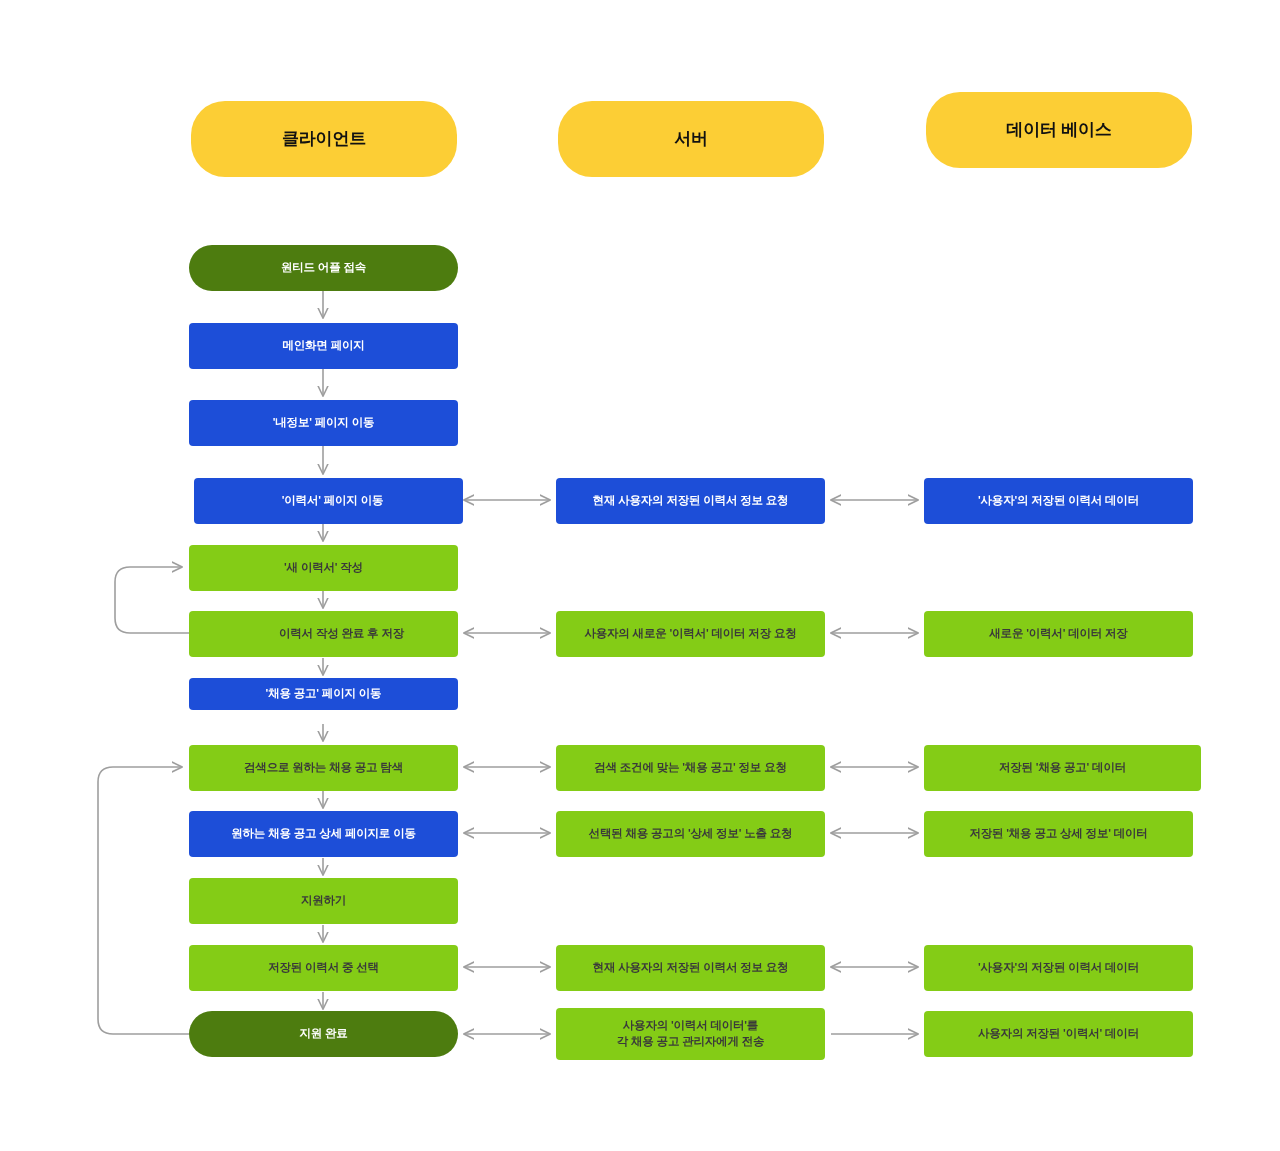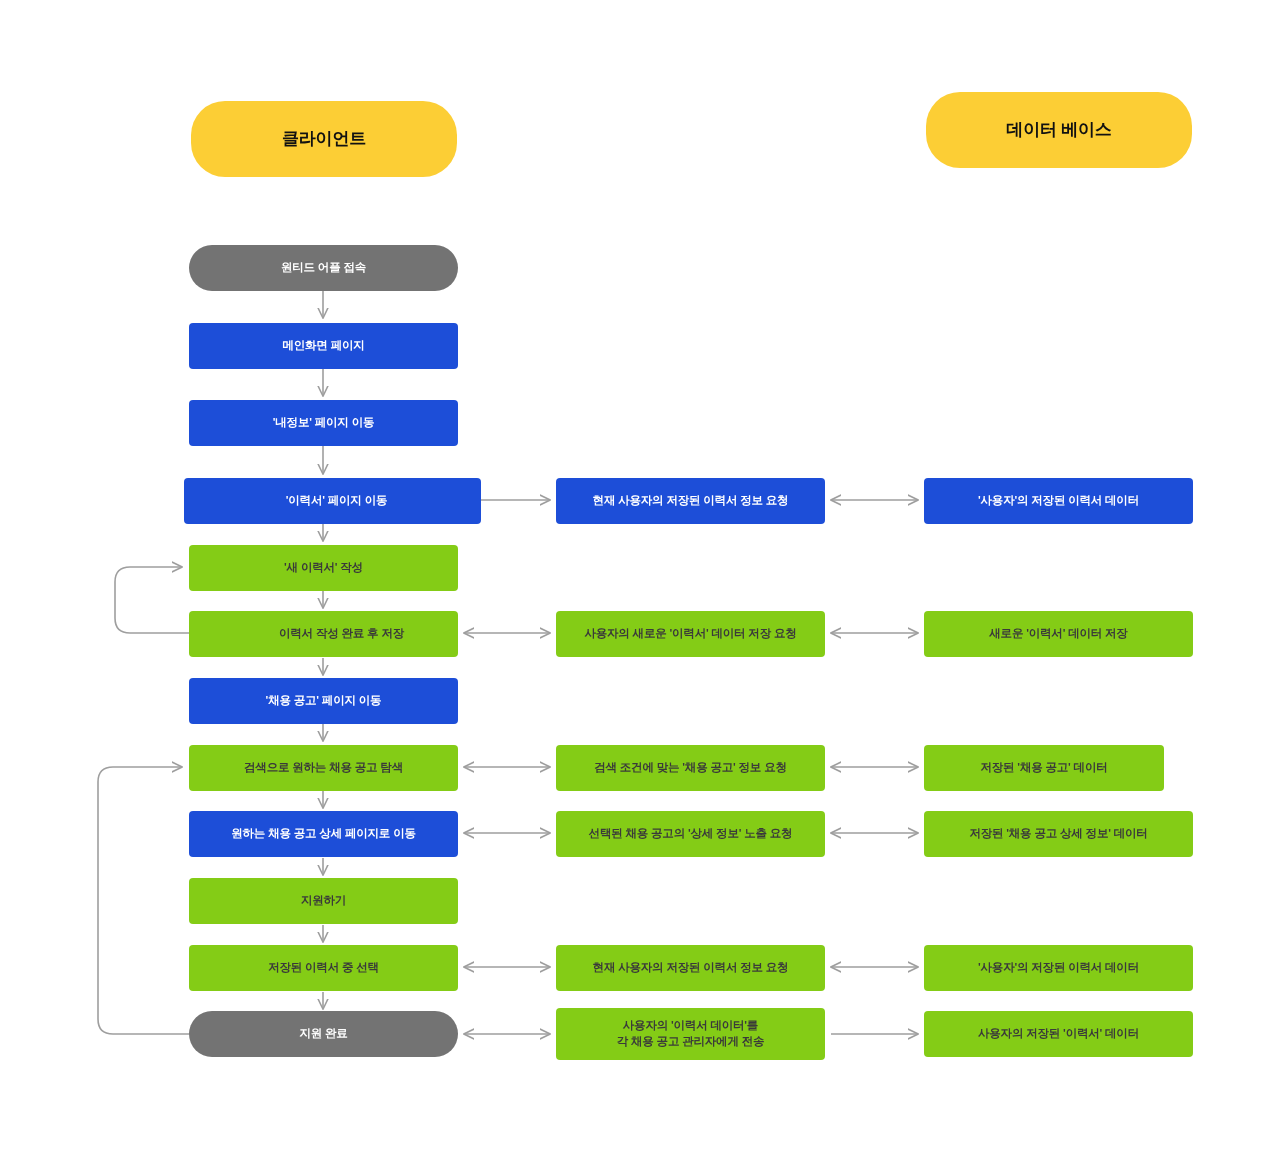--- a/index.html
+++ b/index.html
@@ -33,21 +33,21 @@
   }
   .lane-header {
     background: #FCCE35;
     color: #111111;
     border-radius: 34px;
     font-size: 17px;
     font-weight: 700;
     text-align: right;
   }
   .n-red {
-    background: #737373;
+    background: #4d7c0f;
     color: #ffffff;
     border-radius: 24px;
     font-size: 11.5px;
     font-weight: 700;
   }
   .n-blue {
     background: #1d4ed8;
     color: #ffffff;
     border-radius: 4px;
     font-size: 11.5px;
@@ -113,43 +113,46 @@
 
       <path d="M 189 633 L 130 633 Q 115 633 115 618 L 115 582 Q 115 567 130 567 L 182 567" marker-end="url(#arw)"></path>
 
       <path d="M 189 1034 L 113 1034 Q 98 1034 98 1019 L 98 782 Q 98 767 113 767 L 182 767" marker-end="url(#arw)"></path>
     </g>
   </svg>
 
   <div class="node lane-header" style="left:191px; top:101px; width:266px; height:76px;">
     <span>클라이언트</span>
   </div>
+  <div class="node lane-header" style="left:558px; top:101px; width:266px; height:76px;">
+    <span>서버</span>
+  </div>
   <div class="node lane-header" style="left:926px; top:92px; width:266px; height:76px;">
     <span>데이터 베이스</span>
   </div>
 
   <div class="node n-red" style="left:189px; top:245px; width:269px; height:46px;">
     <span>원티드 어플 접속</span>
   </div>
   <div class="node n-blue" style="left:189px; top:323px; width:269px; height:46px;">
     <span>메인화면 페이지</span>
   </div>
   <div class="node n-blue" style="left:189px; top:400px; width:269px; height:46px;">
     <span>'내정보' 페이지 이동</span>
   </div>
-  <div class="node n-blue" style="left:184px; top:478px; width:297px; height:46px;padding-left:8px;">
+  <div class="node n-blue" style="left:194px; top:478px; width:269px; height:46px;padding-left:8px;">
     <span>'이력서' 페이지 이동</span>
   </div>
   <div class="node n-gray" style="left:189px; top:545px; width:269px; height:46px;">
     <span>'새 이력서' 작성</span>
   </div>
   <div class="node n-gray" style="left:189px; top:611px; width:269px; height:46px;padding-left:36px;">
     <span>이력서 작성 완료 후 저장</span>
   </div>
-  <div class="node n-blue" style="left:189px; top:678px; width:269px; height:46px;">
+  <div class="node n-blue" style="left:189px; top:678px; width:269px; height:32px;">
     <span>'채용 공고' 페이지 이동</span>
   </div>
   <div class="node n-gray" style="left:189px; top:745px; width:269px; height:46px;">
     <span>검색으로 원하는 채용 공고 탐색</span>
   </div>
   <div class="node n-blue" style="left:189px; top:811px; width:269px; height:46px;">
     <span>원하는 채용 공고 상세 페이지로 이동</span>
   </div>
   <div class="node n-gray" style="left:189px; top:878px; width:269px; height:46px;">
     <span>지원하기</span>
@@ -180,21 +183,21 @@
     <span>사용자의 '이력서 데이터'를
 각 채용 공고 관리자에게 전송</span>
   </div>
 
   <div class="node n-blue" style="left:924px; top:478px; width:269px; height:46px;">
     <span>'사용자'의 저장된 이력서 데이터</span>
   </div>
   <div class="node n-gray" style="left:924px; top:611px; width:269px; height:46px;">
     <span>새로운 '이력서' 데이터 저장</span>
   </div>
-  <div class="node n-gray" style="left:924px; top:745px; width:240px; height:46px;">
+  <div class="node n-gray" style="left:924px; top:745px; width:277px; height:46px;">
     <span>저장된 '채용 공고' 데이터</span>
   </div>
   <div class="node n-gray" style="left:924px; top:811px; width:269px; height:46px;">
     <span>저장된 '채용 공고 상세 정보' 데이터</span>
   </div>
   <div class="node n-gray" style="left:924px; top:945px; width:269px; height:46px;">
     <span>'사용자'의 저장된 이력서 데이터</span>
   </div>
   <div class="node n-gray" style="left:924px; top:1011px; width:269px; height:46px;">
     <span>사용자의 저장된 '이력서' 데이터</span>

